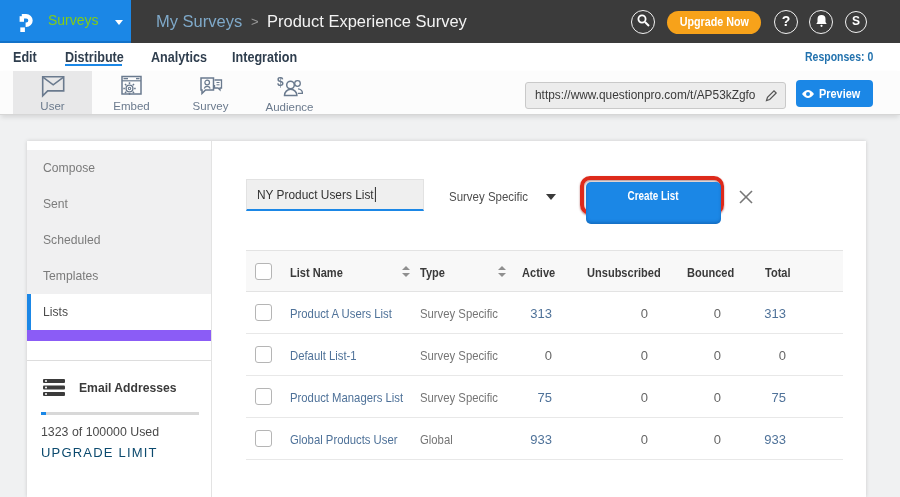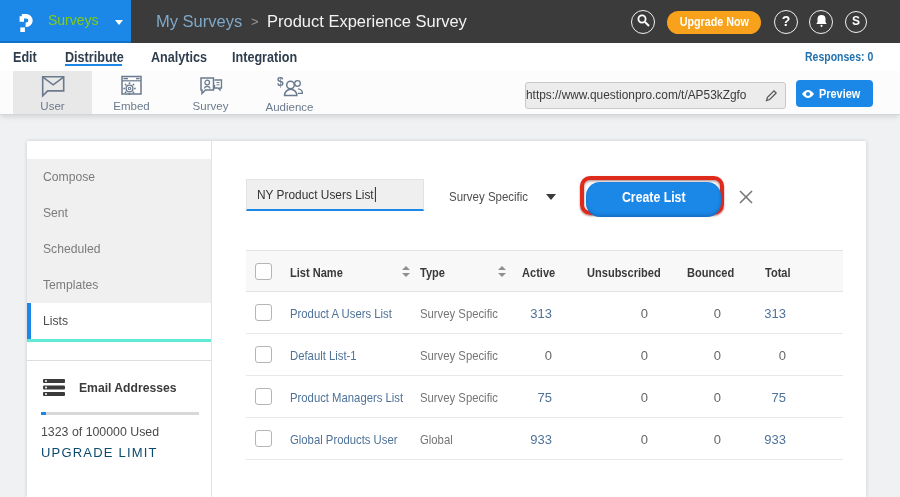--- a/index.html
+++ b/index.html
@@ -23,49 +23,49 @@
 .navrow { position:absolute; left:0; top:43px; width:900px; height:32px; background:#fff; border-bottom:1px solid #dcdcdc; }
 .navrow span { position:absolute; top:5px; font-size:15px; font-weight:bold; color:#2f3e4e; transform:scaleX(0.84); transform-origin:0 50%; }
 .responses { position:absolute; left:805px; top:7px; font-size:12.5px; font-weight:bold; color:#2272ae; transform:scaleX(0.84); transform-origin:0 50%; }
 
 
 .toolbar { position:absolute; left:0; top:71px; width:900px; height:44px; background:#fcfcfc; border-bottom:1px solid #d6d6d6; box-shadow:0 3px 5px -1px rgba(0,0,0,0.12); }
 .tab { position:absolute; top:0; width:79px; height:43px; text-align:center; }
 .tab.sel { background:#e8e8e9; }
 .tab svg { margin-top:4px; }
 .tab .lbl { display:block; margin-top:-2px; font-size:11.5px; color:#6b7a8d; }
-.urlbox { position:absolute; left:525px; top:11px; width:261px; height:27px; background:#ececec; border:1px solid #c9c9c9; border-radius:3px; font-size:12.5px; color:#3a3a3a; line-height:25px; white-space:nowrap; }
+.urlbox { position:absolute; left:525px; top:11px; width:261px; height:27px; background:#ececec; border:1px solid #c9c9c9; border-radius:3px; font-size:12.5px; color:#3a3a3a; line-height:25px; padding-left:9px; white-space:nowrap; }
 .urlbox .u { display:inline-block; transform:scaleX(0.95); transform-origin:0 50%; }
 .pencil { position:absolute; right:7px; top:6px; }
 .preview { position:absolute; left:796px; top:9px; width:77px; height:27px; background:#1b87e6; border-radius:4px; color:#fff; font-size:13px; font-weight:bold; text-align:center; line-height:27px; }
 .preview .pv { display:inline-block; transform:scaleX(0.84); transform-origin:0 50%; }
 
 
 .card { position:absolute; left:27px; top:141px; width:839px; height:356px; background:#fff; box-shadow:0 0 4px rgba(0,0,0,0.16); }
 .sidebar { position:absolute; left:0; top:0; width:185px; height:356px; border-right:1px solid #e3e3e3; }
-.menu { position:absolute; left:0; top:18px; width:184px; background:#5eead4; padding-bottom:3px; }
+.menu { position:absolute; left:0; top:9px; width:184px; background:#8b5cf6; padding-bottom:11px; }
 .mi { position:relative; height:36px; line-height:36px; padding-left:16px; font-size:13.5px; color:#7b7b7b; background:#f0f0f1; }
 .mi span { display:inline-block; transform:scaleX(0.9); transform-origin:0 50%; }
 .mi.sel { background:#fff; color:#4c4c4c; }
 .mi.sel:before { content:""; position:absolute; left:0; top:0; width:4px; height:36px; background:#1b87e6; }
 .side-div { position:absolute; left:0; top:219px; width:184px; border-top:1px solid #ddd; }
 .ea-icon { position:absolute; left:16px; top:238px; }
 .ea-title { position:absolute; left:52px; top:239px; font-size:13.5px; font-weight:bold; color:#3b3b3b; transform:scaleX(0.9); transform-origin:0 50%; }
 .pbar { position:absolute; left:14px; top:271px; width:158px; height:3px; background:#d8d8d8; }
 .pbar i { display:block; width:5px; height:3px; background:#1b87e6; }
 .used { position:absolute; left:14px; top:283px; font-size:13px; color:#4a4a4a; transform:scaleX(0.95); transform-origin:0 50%; }
 .uplimit { position:absolute; left:14px; top:304px; font-size:13px; color:#0c4a6e; letter-spacing:1.2px; }
 
 
 .listinput { position:absolute; left:219px; top:38px; width:178px; height:32px; background:#efefef; border:1px solid #e2e2e2; border-bottom:2px solid #1b87e6; font-size:13.5px; color:#333; line-height:29px; padding-left:10px; white-space:nowrap; }
 .listinput span { display:inline-block; transform:scaleX(0.88); transform-origin:0 50%; }
 .ssel { position:absolute; left:422px; top:48px; font-size:13.5px; color:#4e4e4e; transform:scaleX(0.85); transform-origin:0 50%; }
 .scaret { position:absolute; left:519px; top:53px; width:0; height:0; border-left:5px solid transparent; border-right:5px solid transparent; border-top:6px solid #3a3a3a; }
 .redring { position:absolute; left:553px; top:35px; width:144px; height:39px; border:4px solid #dd2a1b; border-radius:10px; box-shadow:0 1px 2px rgba(120,0,0,0.55), inset 0 1px 3px rgba(80,0,0,0.5); }
-.createbtn { position:absolute; left:559px; top:41px; width:135px; height:35px; background:#1b87e6; border-radius:14px; color:#fff; font-size:15px; font-weight:bold; text-align:center; line-height:29px; box-shadow:inset 0 -2px 3px rgba(0,40,90,0.25); }
+.createbtn { position:absolute; left:559px; top:41px; width:135px; height:42px; background:#1b87e6; border-radius:5px; color:#fff; font-size:12px; font-weight:bold; text-align:center; line-height:29px; box-shadow:inset 0 -2px 3px rgba(0,40,90,0.25); }
 .createbtn span { display:inline-block; transform:scaleX(0.82); transform-origin:50% 50%; }
 .xicon { position:absolute; left:711px; top:48px; }
 
 
 .thead { position:absolute; left:219px; top:109px; width:597px; height:42px; background:#f8f8f8; border-top:1px solid #e3e3e3; border-bottom:1px solid #e3e3e3; }
 .trow { position:absolute; left:219px; width:597px; height:42px; border-bottom:1px solid #e8e8e8; }
 .cb { position:absolute; left:9px; top:12px; width:17px; height:17px; border:1px solid #b5b5b5; border-radius:3px; background:#fff; }
 .hl { position:absolute; top:14px; font-size:13px; font-weight:bold; color:#3a3a3a; transform:scaleX(0.85); transform-origin:0 50%; }
 .cl { position:absolute; top:14px; font-size:13px; }
 .cname { color:#4f7299; transform:scaleX(0.87); transform-origin:0 50%; }

